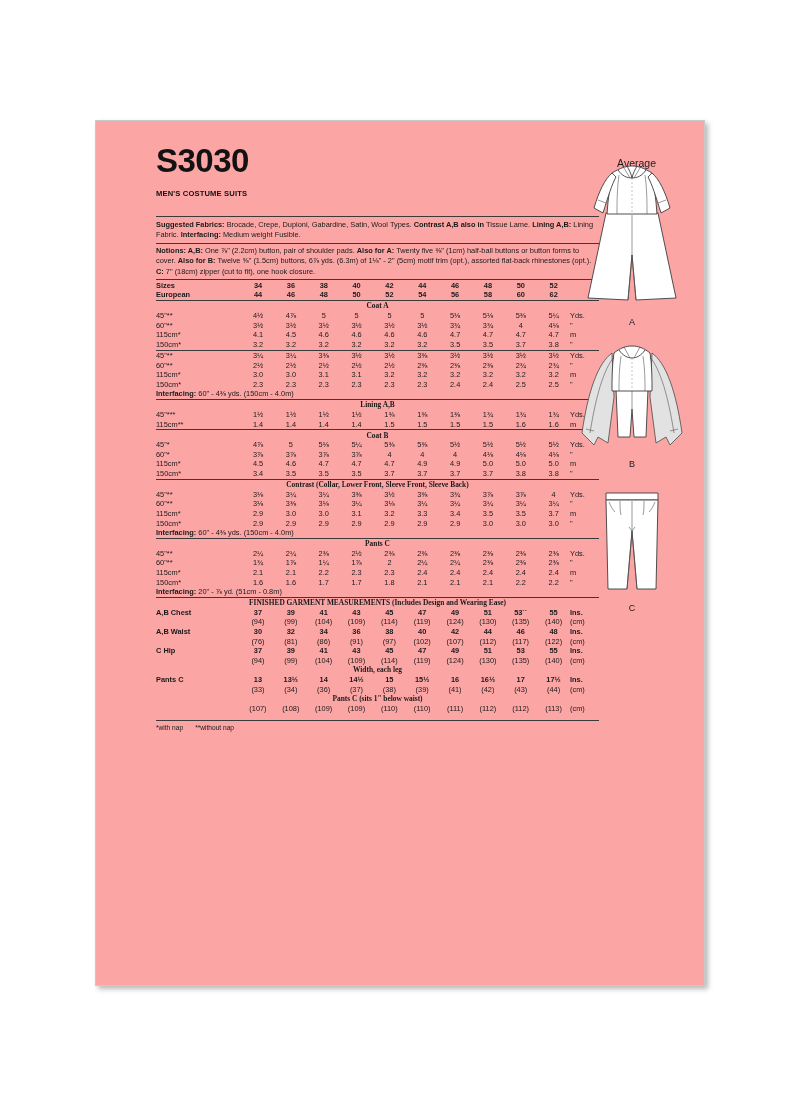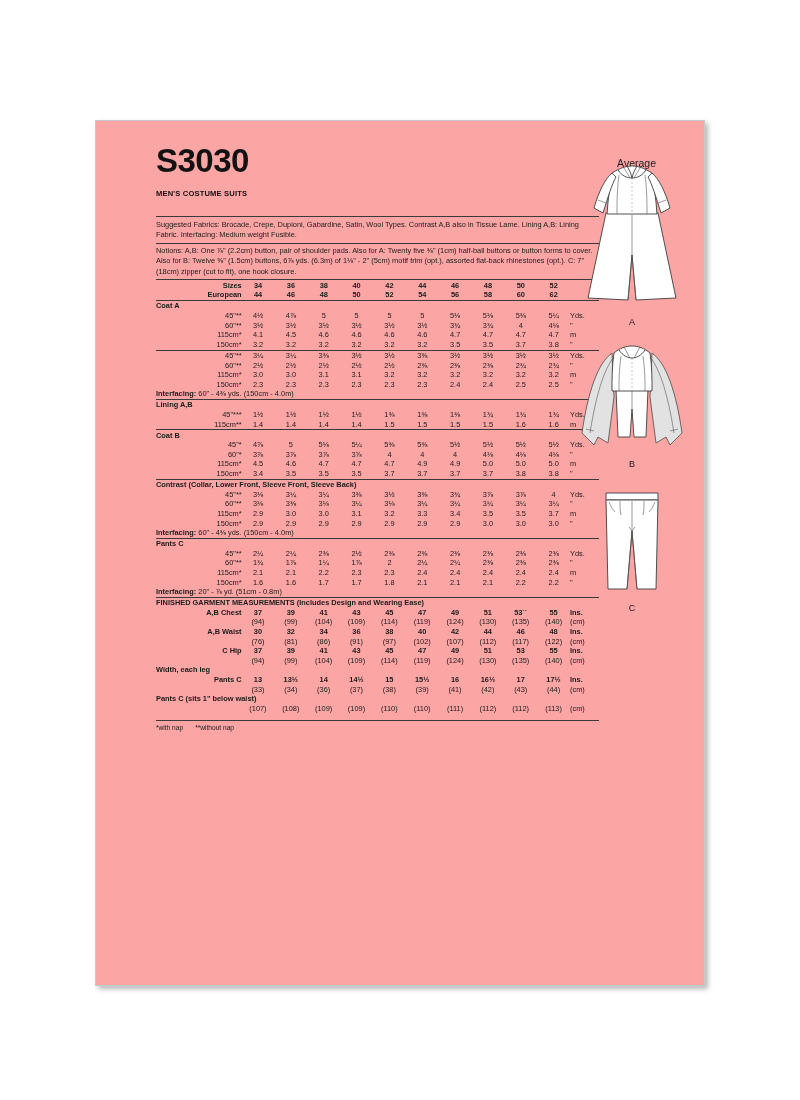--- a/index.html
+++ b/index.html
@@ -41,35 +41,35 @@
   }
 
   
   .para {
     width: 443px;
     font-size: 7.4px; line-height: 10.3px; color: #1a1a1a;
     padding: 2.5px 0 2.5px 0;
     border-bottom: 1px solid #3a3a3a;
     text-align: left;
   }
-  .para b { font-weight: normal; margin-top: 16px; }
+  .para b { font-weight: bold; margin-top: 16px; }
 
   
   table.grid {
     width: 443px; border-collapse: collapse;
     font-size: 7.4px; color: #1a1a1a;
   }
   table.grid td { padding: 0.3px 0; white-space: nowrap; vertical-align: bottom; }
-  td.lbl { width: 86px; text-align: right; padding-left: 1px; }
+  td.lbl { width: 86px; text-align: left; padding-left: 1px; }
   td.num { width: 33px; text-align: center; }
   td.unit { width: 29px; text-align: left; padding-left: 5px; }
   tr.b td { font-weight: bold; }
   tr.rule td { border-bottom: 1px solid #3a3a3a; height: 1px; padding: 0; }
   td.section {
-    font-weight: bold; text-align: left; padding-left: 1px; padding-top: 1.5px;
+    font-weight: bold; text-align: center; padding-left: 1px; padding-top: 1.5px; font-family: Liberation Serif, serif;
   }
   td.inline-note { text-align: left; padding-left: 1px; }
   td.inline-note b { font-weight: bold; }
 
   .footnote {
     width: 443px; font-size: 6.6px; color: #1a1a1a;
     border-top: 1px solid #3a3a3a; padding-top: 3px; margin-top: 7px;
   }
   .footnote span { margin-right: 12px; }
 

